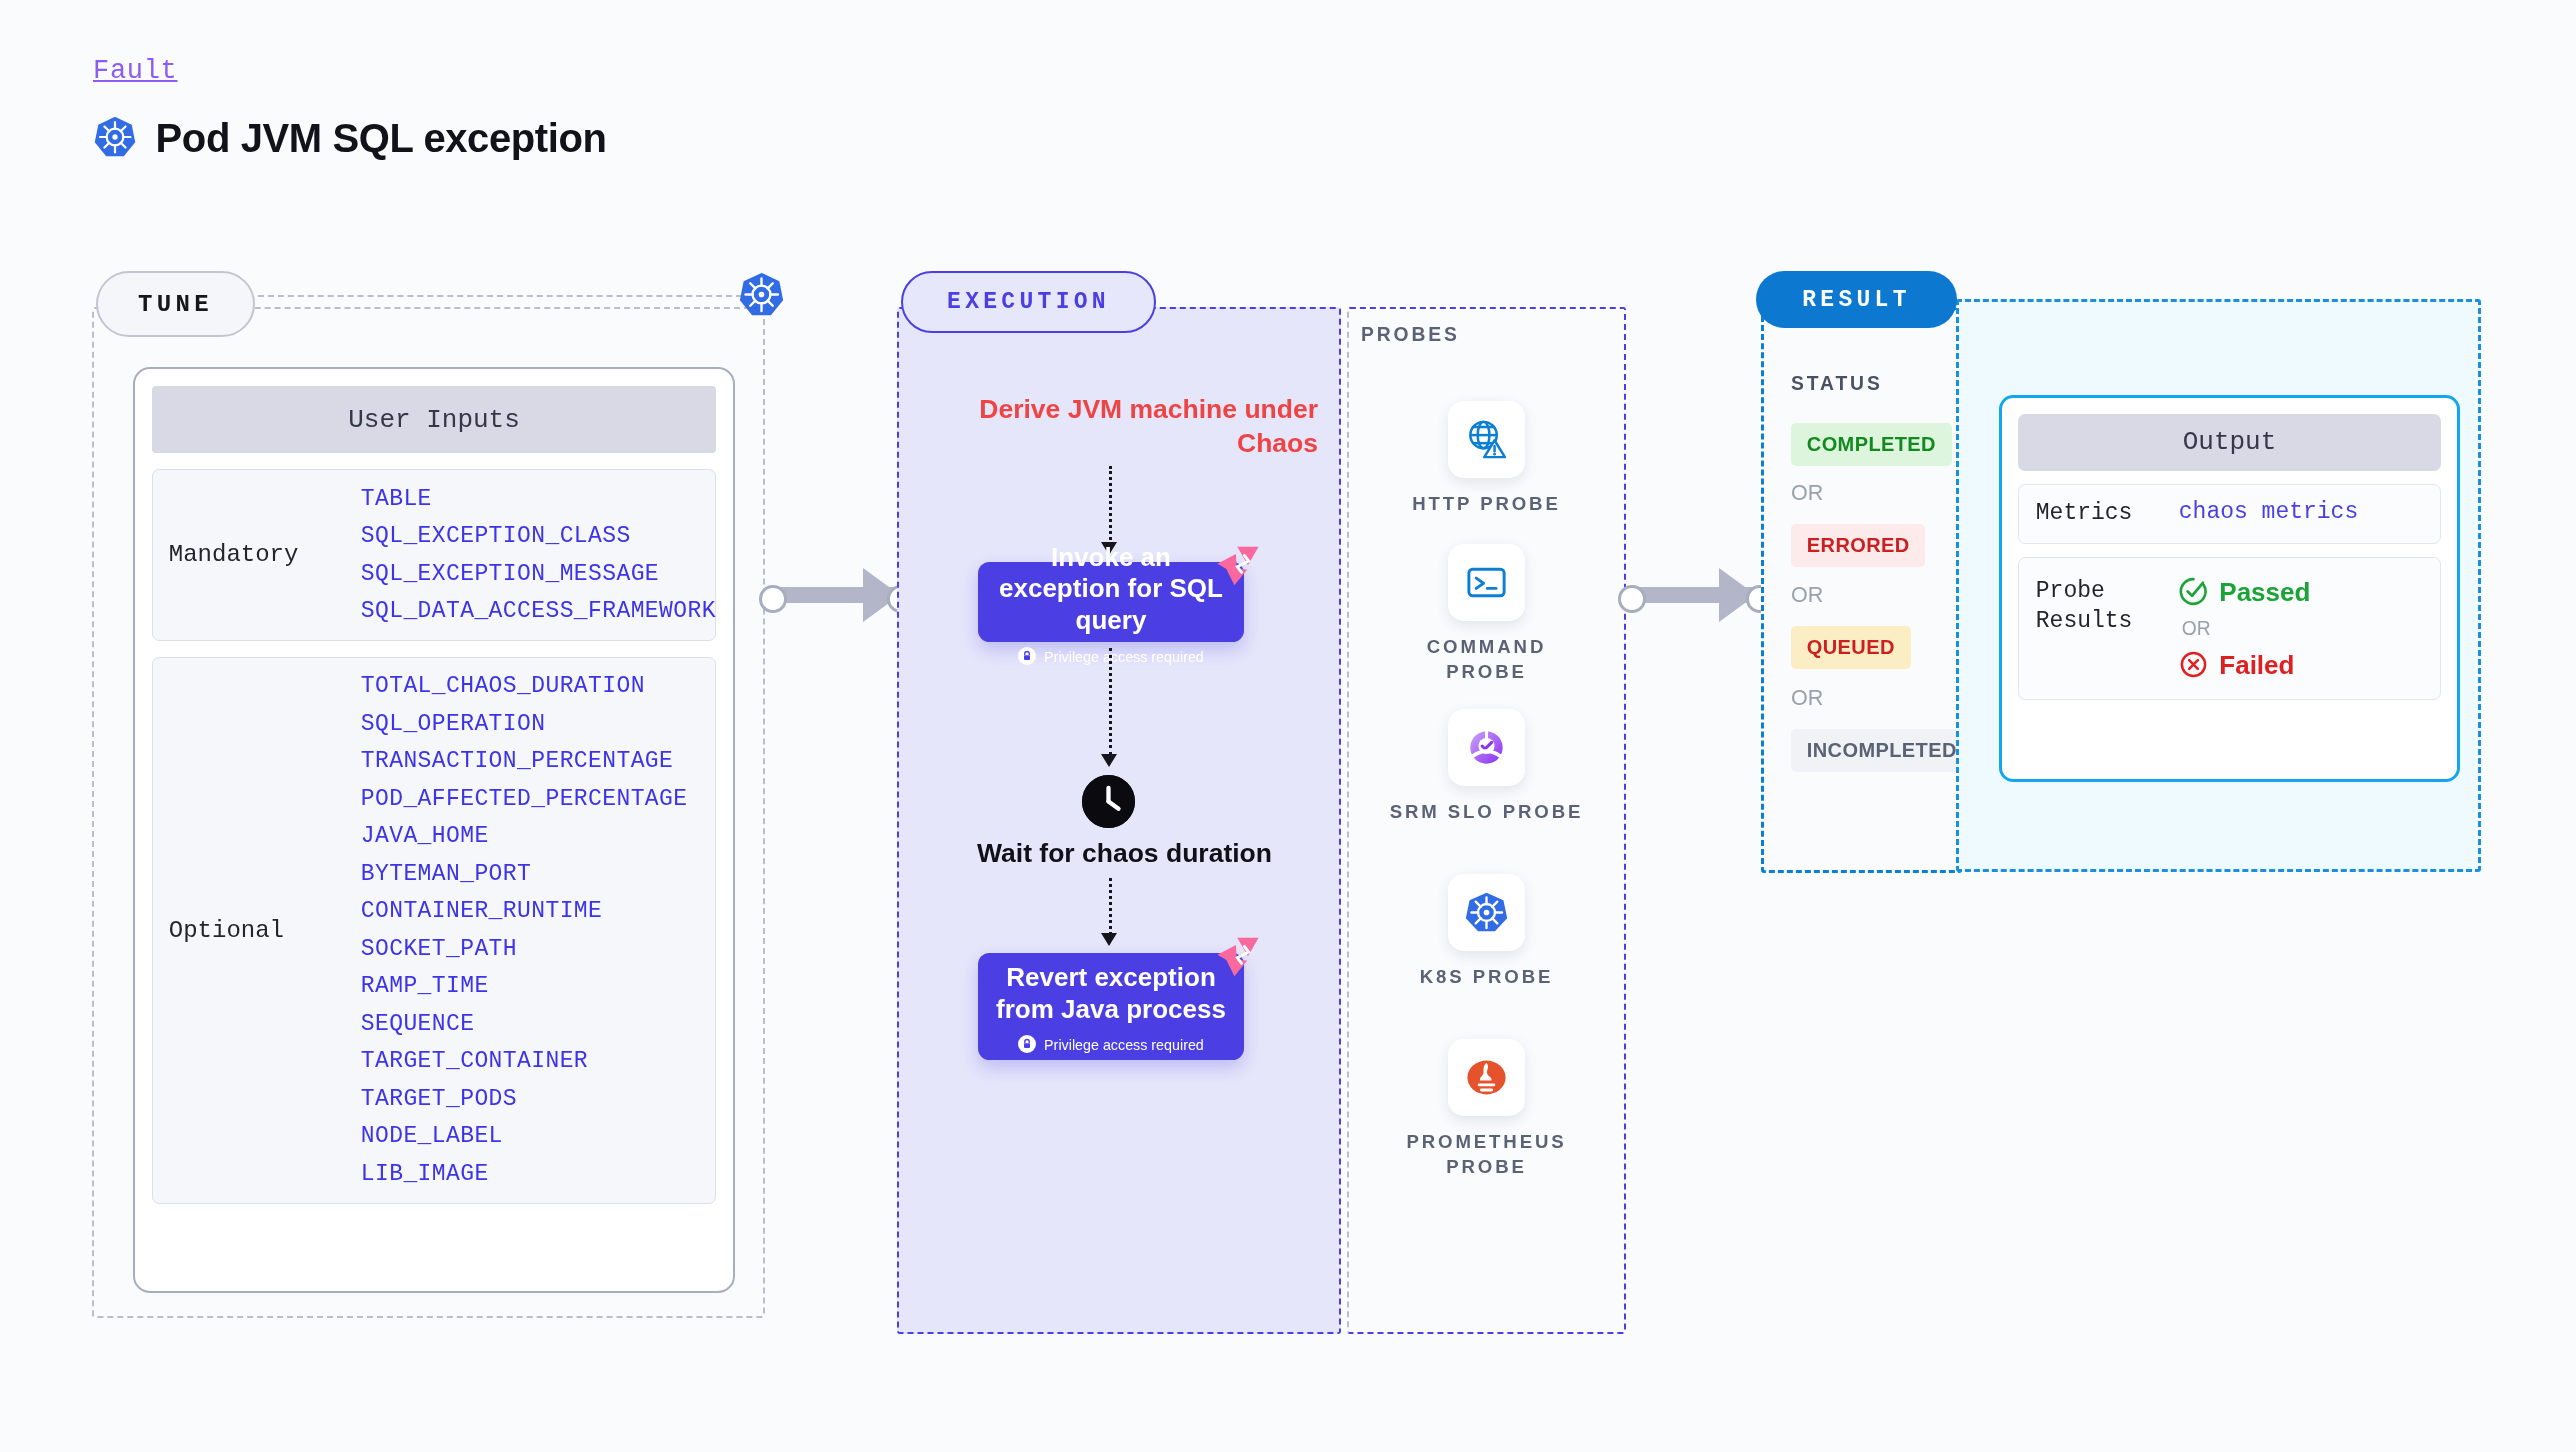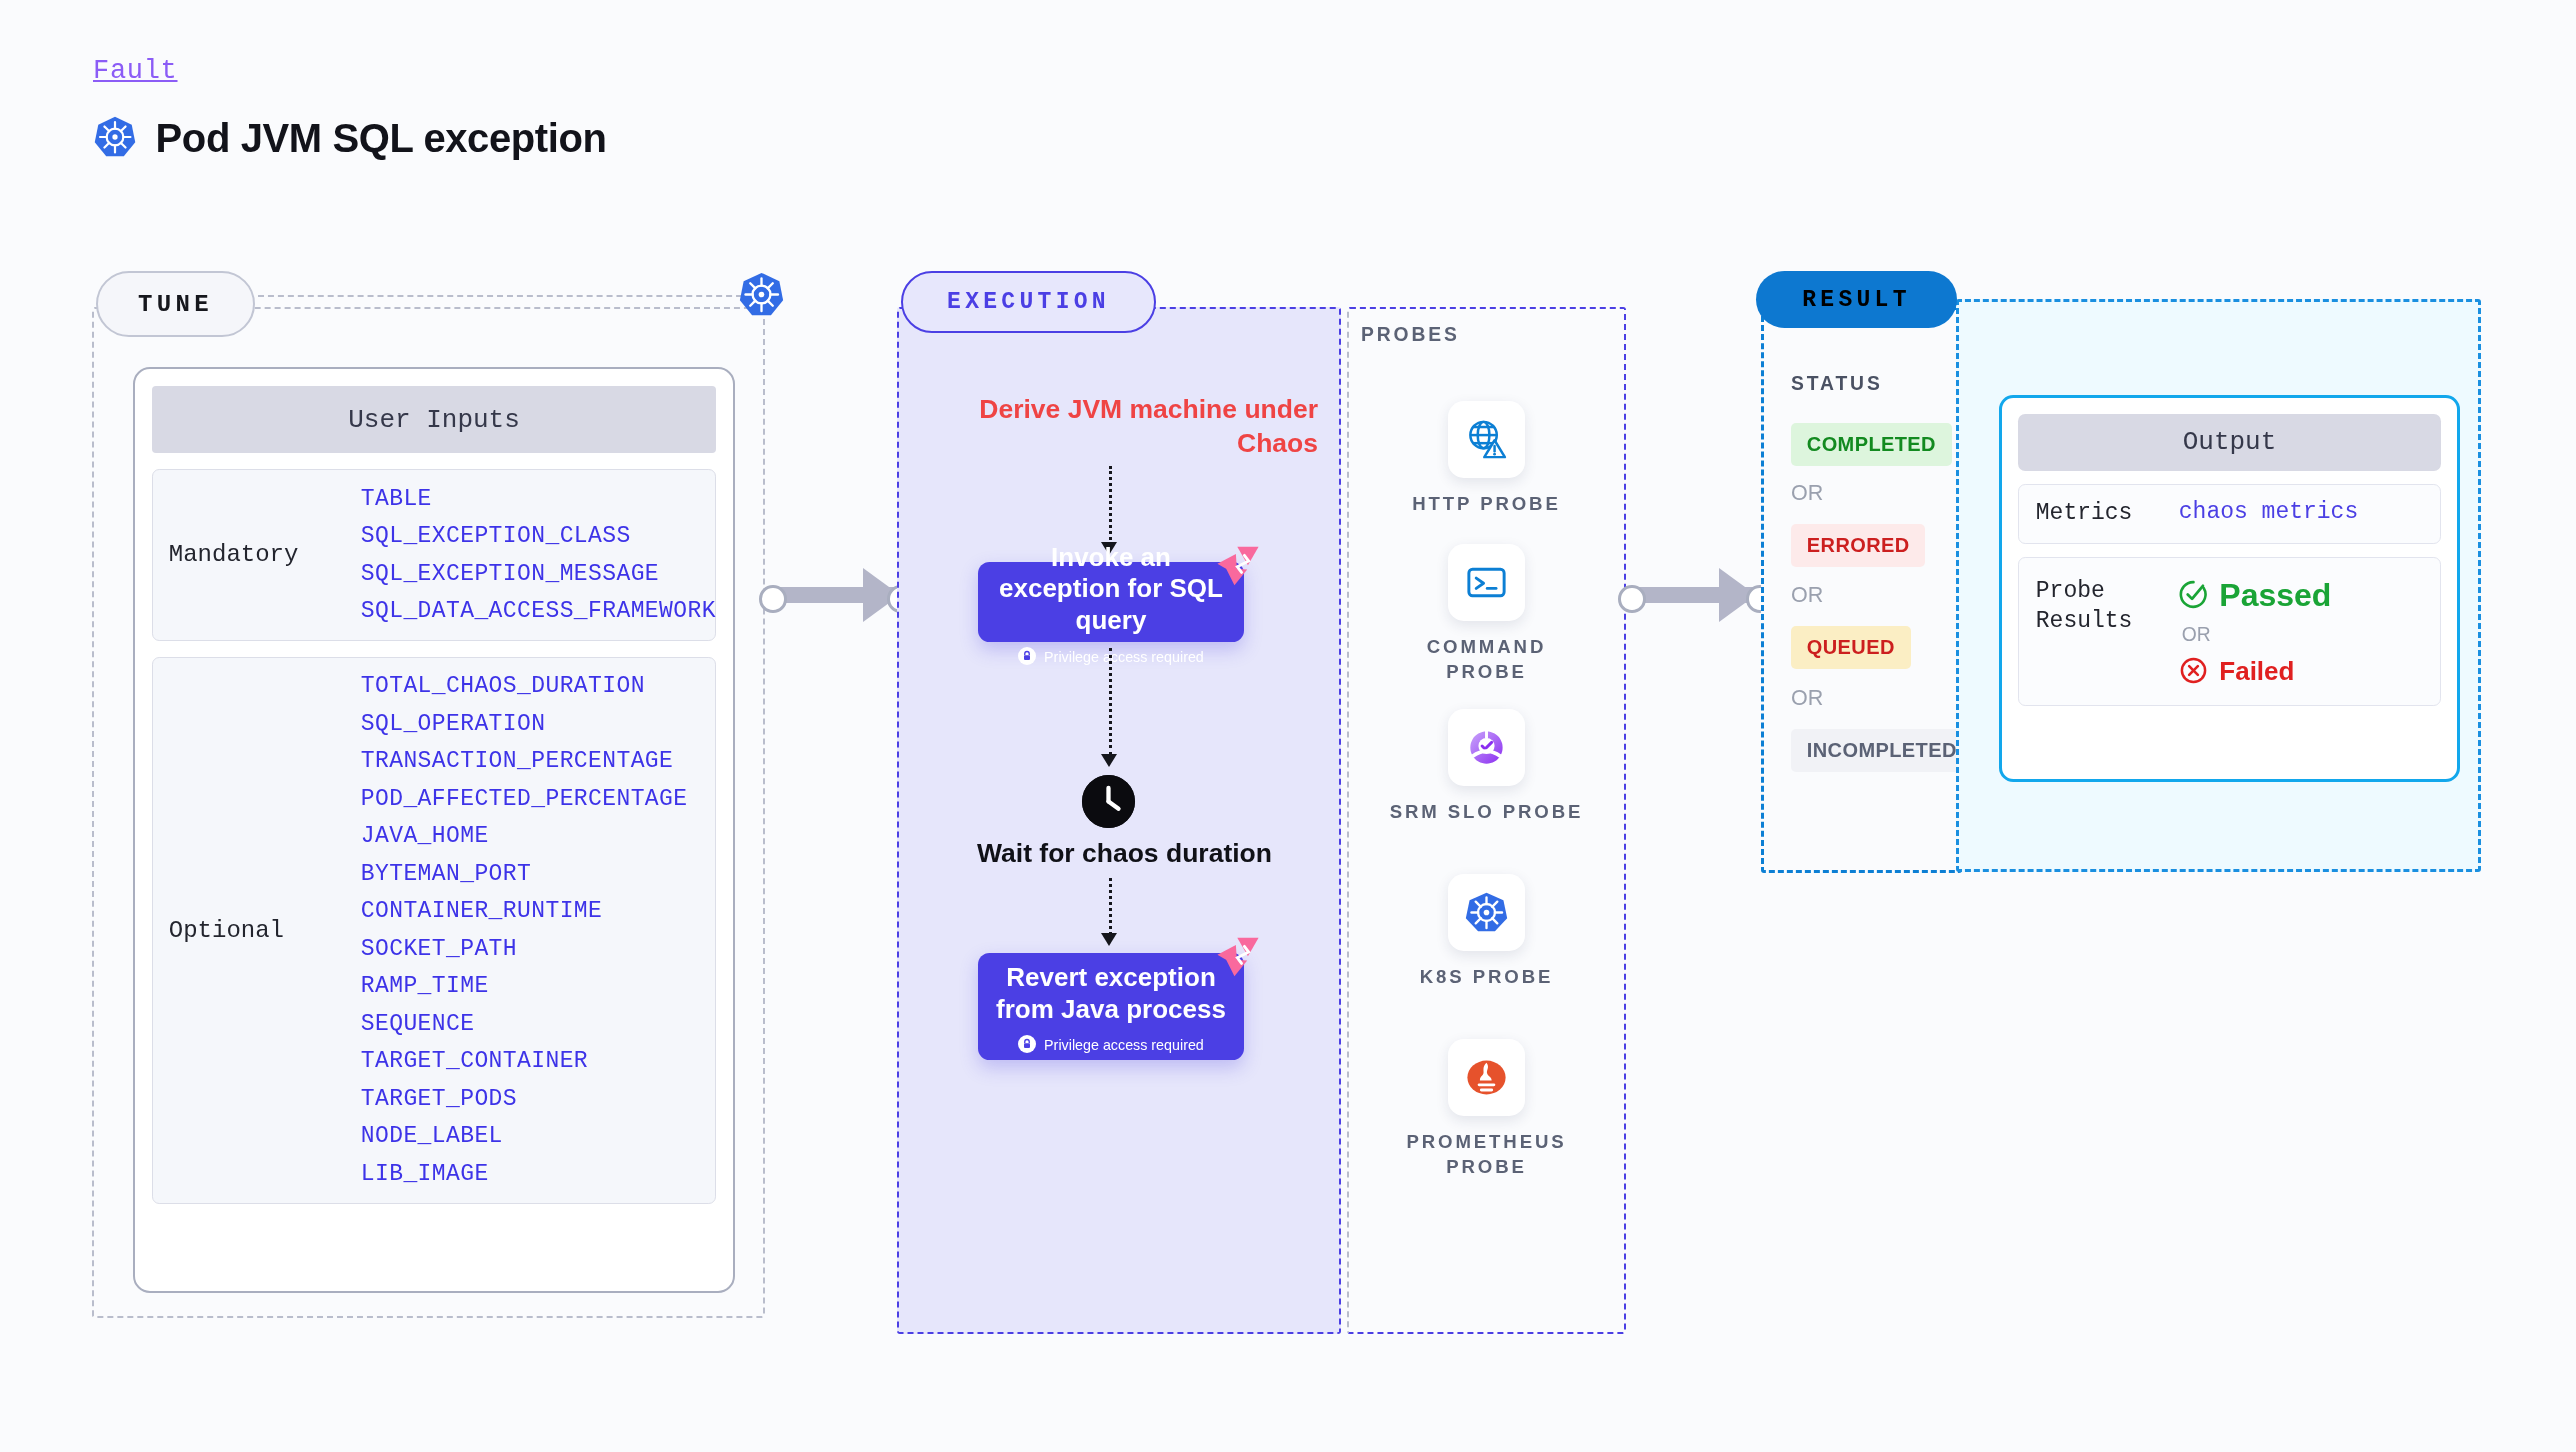--- a/index.html
+++ b/index.html
@@ -94,21 +94,21 @@
     box-shadow:0 4.3px 13px rgba(30,40,80,0.10);
     display:flex;align-items:center;justify-content:center;
   }
   .probe-name{
     margin-top:14.3px;text-align:center;font-size:18.6px;font-weight:bold;
     color:#5b6275;letter-spacing:2.9px;line-height:1.32;
   }
 
   
   #result-area{left:1761px;top:307px;width:201px;height:566px;border:3.6px dashed #0c7fd4;border-right:2.1px dashed #a9aebf;background:#fafbfd;border-radius:2.9px;}
-  #result-pill{left:1756px;top:271px;width:201px;height:57px;background:#0d78d0;border:none;color:#000000;font-size:23px;}
+  #result-pill{left:1756px;top:271px;width:201px;height:57px;background:#0d78d0;border:none;color:#ffffff;font-size:23px;}
   #status-label{position:absolute;left:1791px;top:373px;font-size:19.3px;font-weight:bold;color:#4a5163;letter-spacing:2.9px;}
   .status-badge{
     position:absolute;left:1791px;display:inline-flex;align-items:center;justify-content:center;
     height:43px;border-radius:5px;padding:0 15.8px;font-size:20px;font-weight:bold;letter-spacing:0.4px;
   }
   .or-text{position:absolute;left:1791px;font-size:21.5px;color:#9aa0ae;}
 
   
   #output-area{left:1956px;top:299px;width:525px;height:573px;border:3.6px dashed #1a8fe0;background:#eefaff;border-radius:2.9px;}
   #output-card{
@@ -123,21 +123,21 @@
   .out-block{
     margin-top:13px;border:1.4px solid #e2e4ee;border-radius:7.2px;background:#fbfcfe;
     display:flex;align-items:flex-start;box-sizing:border-box;padding:14.3px 0;
   }
   .out-label{
     width:143px;flex:0 0 143px;padding-left:17px;
     font-family:"Liberation Mono", monospace;font-size:23px;color:#23252e;line-height:1.3;
   }
   .out-metric{font-family:"Liberation Mono", monospace;font-size:23px;color:#4b3fe4;}
   .res-line{display:flex;align-items:center;gap:11.5px;}
-  .res-pass{font-size:32px;font-weight:bold;color:#1aa436;}
+  .res-pass{font-size:26px;font-weight:bold;color:#1aa436;}
   .res-fail{font-size:26px;font-weight:bold;color:#e02020;}
   .res-or{font-size:19.3px;color:#9aa0ae;margin:10px 0 10px 2.9px;}
 
   
   .conn{position:absolute;height:15.8px;background:#b3b5c8;}
   .conn-dot{position:absolute;width:21.5px;height:21.5px;border-radius:50%;background:#ffffff;border:3.6px solid #a9aebf;}
   .conn-head{position:absolute;width:0;height:0;border-top:27px solid transparent;border-bottom:27px solid transparent;border-left:37px solid #b3b5c8;}
   .hdash{position:absolute;border-top:2.9px dashed #b9bdcc;}
 </style>
 </head>

